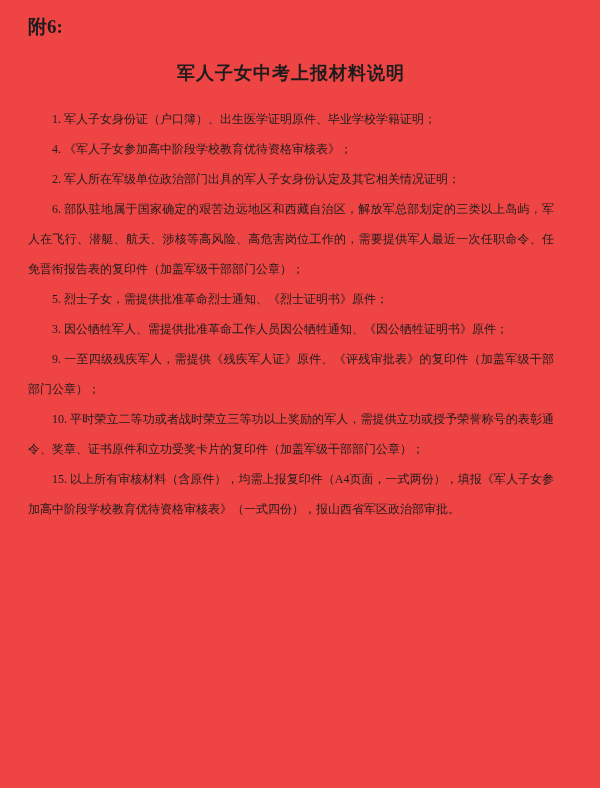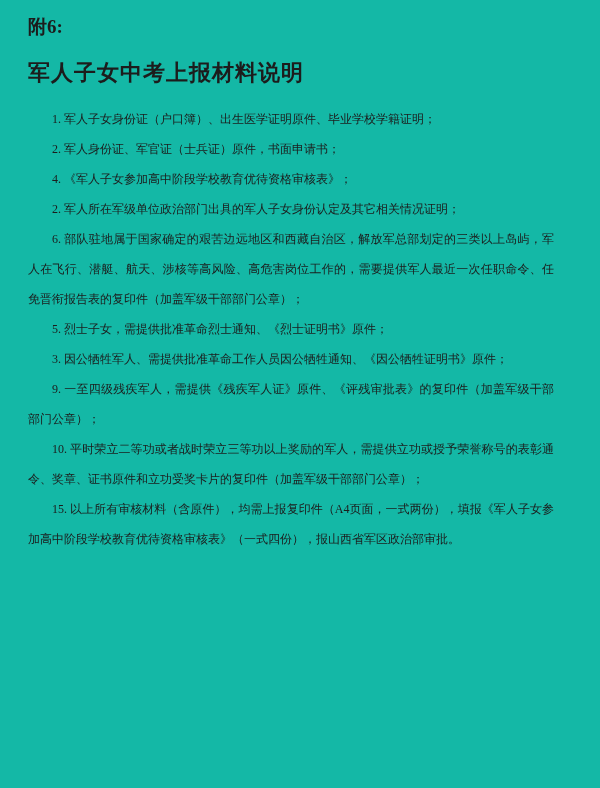--- a/index.html
+++ b/index.html
@@ -5,35 +5,35 @@
   html, body {
     margin: 0;
     padding: 0;
     background: #ffffff;
   }
   .page {
     position: relative;
     width: 600px;
     height: 788px;
     box-sizing: border-box;
-    background: #14b8a6;
+    background: #ef4444;
     color: #1c1c1c;
     font-family: "Liberation Serif", "DejaVu Serif", serif;
     padding: 14px 46px 0 28px;
     overflow: hidden;
   }
   .attachment-label {
     font-size: 19px;
     font-weight: bold;
     line-height: 26px;
   }
   .doc-title {
     margin: 18px 0 0 0;
-    text-align: left;
-    font-size: 22px;
+    text-align: center;
+    font-size: 18px;
     font-weight: bold;
     line-height: 30px;
     letter-spacing: 1px;
   }
   .doc-body {
     margin-top: 16px;
   }
   .doc-body p.item {
     margin: 0;
     font-size: 12px;
@@ -47,21 +47,20 @@
 <body>
 
 <div class="page">
 
   <div class="attachment-label">附6:</div>
 
   <h1 class="doc-title">军人子女中考上报材料说明</h1>
 
   <div class="doc-body">
     <p class="item">1. 军人子女身份证（户口簿）、出生医学证明原件、毕业学校学籍证明；</p>
-    <p class="item">2. 军人身份证、军官证（士兵证）原件，书面申请书；</p>
     <p class="item">4. 《军人子女参加高中阶段学校教育优待资格审核表》；</p>
     <p class="item">2. 军人所在军级单位政治部门出具的军人子女身份认定及其它相关情况证明；</p>
     <p class="item">6. 部队驻地属于国家确定的艰苦边远地区和西藏自治区，解放军总部划定的三类以上岛屿，军人在飞行、潜艇、航天、涉核等高风险、高危害岗位工作的，需要提供军人最近一次任职命令、任免晋衔报告表的复印件（加盖军级干部部门公章）；</p>
     <p class="item">5. 烈士子女，需提供批准革命烈士通知、《烈士证明书》原件；</p>
     <p class="item">3. 因公牺牲军人、需提供批准革命工作人员因公牺牲通知、《因公牺牲证明书》原件；</p>
     <p class="item">9. 一至四级残疾军人，需提供《残疾军人证》原件、《评残审批表》的复印件（加盖军级干部部门公章）；</p>
     <p class="item">10. 平时荣立二等功或者战时荣立三等功以上奖励的军人，需提供立功或授予荣誉称号的表彰通令、奖章、证书原件和立功受奖卡片的复印件（加盖军级干部部门公章）；</p>
     <p class="item">15. 以上所有审核材料（含原件），均需上报复印件（A4页面，一式两份），填报《军人子女参加高中阶段学校教育优待资格审核表》（一式四份），报山西省军区政治部审批。</p>
   </div>
 

